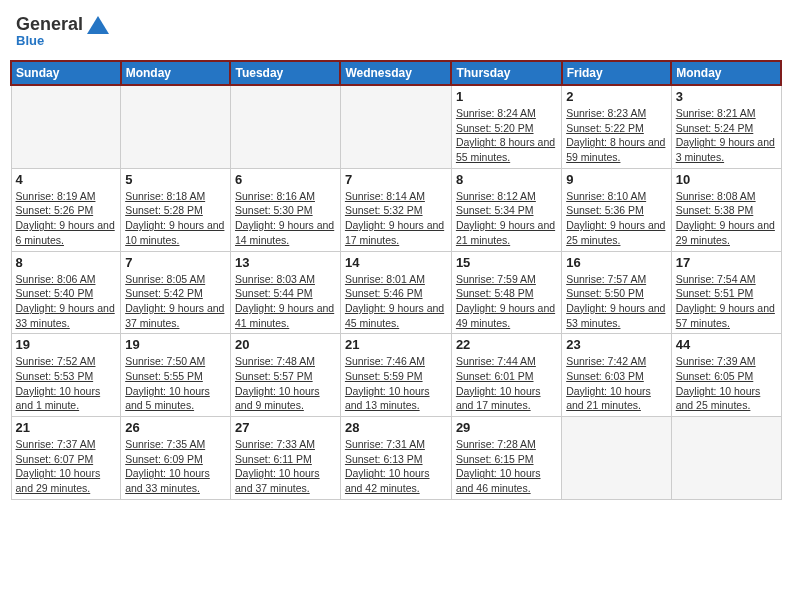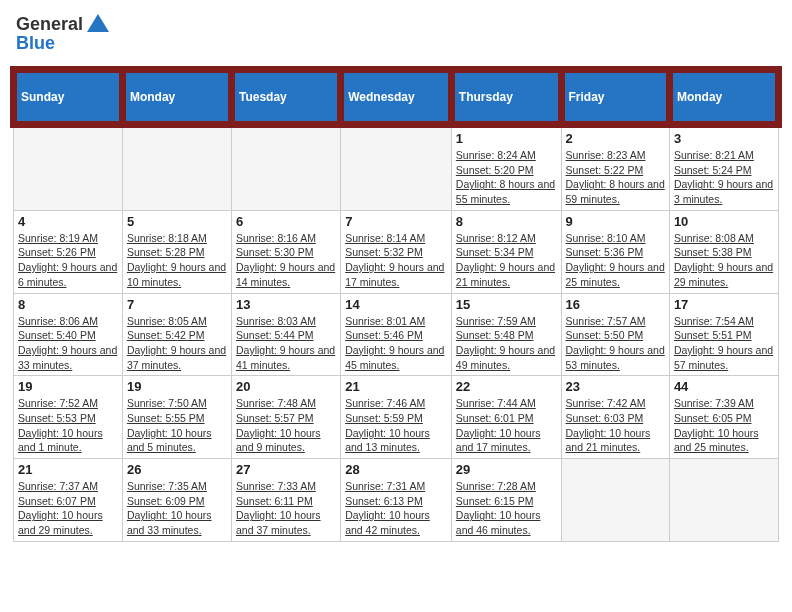--- a/index.html
+++ b/index.html
@@ -17,20 +17,21 @@
       margin-bottom: 8px;
       padding: 4px 6px;
     }
     .logo {
       display: flex;
       flex-direction: column;
       align-items: flex-start;
     }
     .logo-text {
       display: flex;
+      align-items: center;
       gap: 4px;
     }
     .title-block {
       text-align: right;
     }
     .month-year {
       font-size: 32px;
       font-weight: bold;
       color: #222;
     }
@@ -39,25 +40,25 @@
       color: #444;
     }
     .calendar {
       width: 100%;
       border-collapse: collapse;
       font-size: 11px;
     }
     .calendar th {
       background: #2575c4;
       color: #fff;
-      padding: 17px 4px;
+      padding: 4px 4px;
       text-align: left;
       font-size: 12px;
       font-weight: bold;
-      border: 7px solid #7f1d1d;
+      border: 2px solid #7f1d1d;
     }
     .calendar td {
       border: 1px solid #ccc;
       vertical-align: top;
       padding: 3px 4px;
       width: 113px;
       height: 80px;
       background: #fff;
     }
     .calendar td.empty {
@@ -81,21 +82,21 @@
 <body>
 
 <div class="header">
   <div class="logo">
     <div class="logo-text">
       <span style="font-size:18px;font-weight:bold;color:#333;">General</span>
       <svg width="22" height="18" viewBox="0 0 22 18">
         <polygon points="0,18 11,0 22,18" fill="#2575c4"></polygon>
       </svg>
     </div>
-    <span style="font-size:18px;font-weight:bold;color:#2575c4;margin-top:-2px;">Blue</span>
+    <span style="font-size:13px;font-weight:bold;color:#2575c4;margin-top:-2px;">Blue</span>
   </div>
   <div class="title-block">
     <div class="month-year"></div>
     <div class="location"></div>
   </div>
 </div>
 
 <table class="calendar">
   <thead>
     <tr>

